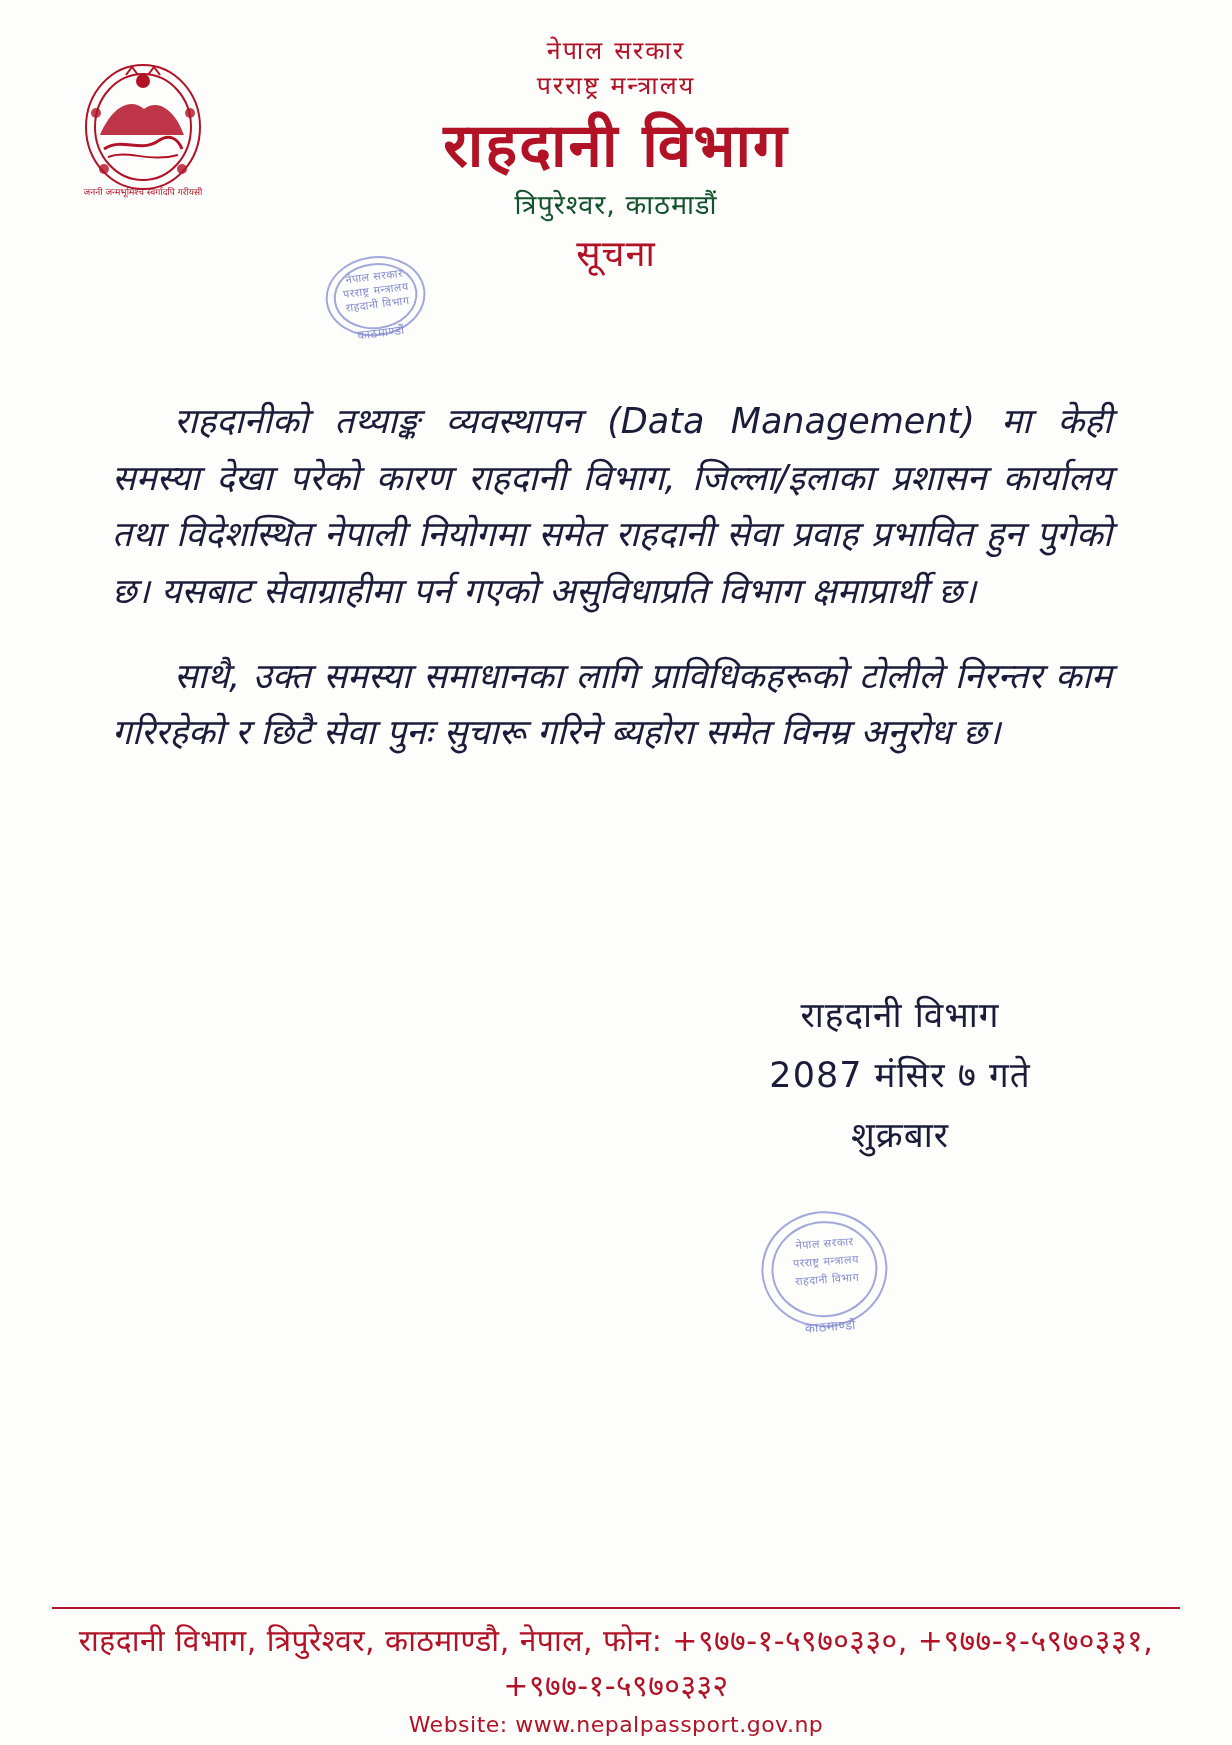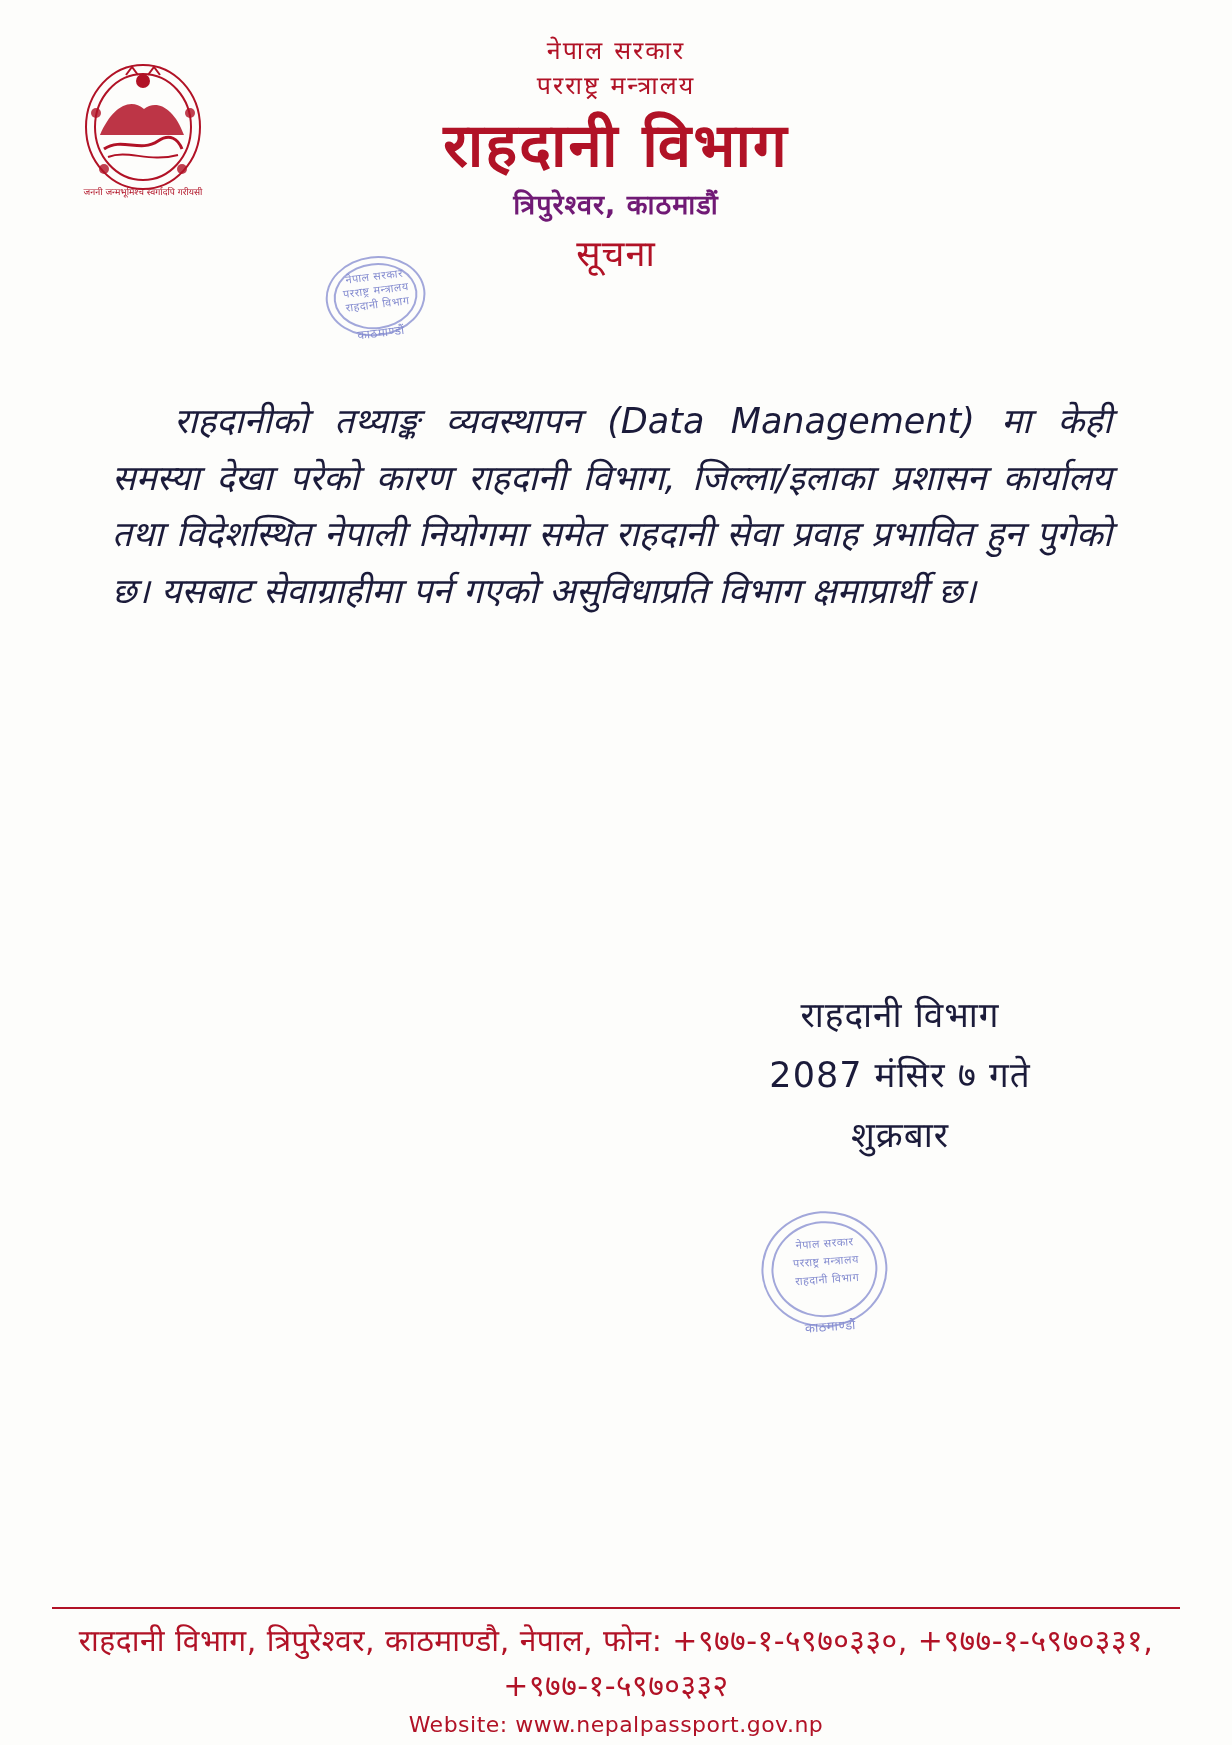--- a/index.html
+++ b/index.html
@@ -55,24 +55,23 @@
   .dept-title {
     font-size: 60px;
     color: #b11226;
     font-weight: bold;
     letter-spacing: 2px;
     line-height: 1.25;
     margin-top: 4px;
   }
   .dept-addr {
     font-size: 27px;
-    color: #701a75;
+    color: #14532d;
     letter-spacing: 1px;
     margin-top: 2px;
-    font-weight: bold;
   }
   .notice-word {
     font-size: 36px;
     color: #b11226;
     letter-spacing: 1px;
     margin-top: 6px;
   }
 
   
   .stamp {
@@ -219,20 +218,21 @@
       <div class="stamp-ring" style="left:22px; top:11px; width:80px; height:62px;"></div>
       <div class="stamp-text" style="top:16px;">नेपाल सरकार</div>
       <div class="stamp-text" style="top:30px;">परराष्ट्र मन्त्रालय</div>
       <div class="stamp-text" style="top:44px;">राहदानी विभाग</div>
       <div class="stamp-text" style="top:72px; font-size:12px;">काठमाण्डौं</div>
     </div>
   </div>
 
   <div class="body-block">
     <p class="para first">राहदानीको तथ्याङ्क व्यवस्थापन (Data Management) मा केही समस्या देखा परेको कारण राहदानी विभाग, जिल्ला/इलाका प्रशासन कार्यालय तथा विदेशस्थित नेपाली नियोगमा समेत राहदानी सेवा प्रवाह प्रभावित हुन पुगेको छ। यसबाट सेवाग्राहीमा पर्न गएको असुविधाप्रति विभाग क्षमाप्रार्थी छ।</p>
+    <p class="para second">साथै, उक्त समस्या समाधानका लागि प्राविधिकहरूको टोलीले निरन्तर काम गरिरहेको र छिटै सेवा पुनः सुचारू गरिने ब्यहोरा समेत विनम्र अनुरोध छ।</p>
   </div>
 
   <div class="sign-block">
     <div class="sign-line">राहदानी विभाग</div>
     <div class="sign-line">2087 मंसिर ७ गते</div>
     <div class="sign-line">शुक्रबार</div>
   </div>
 
   <div class="stamp stamp-bottom">
     <div class="stamp-inner">

